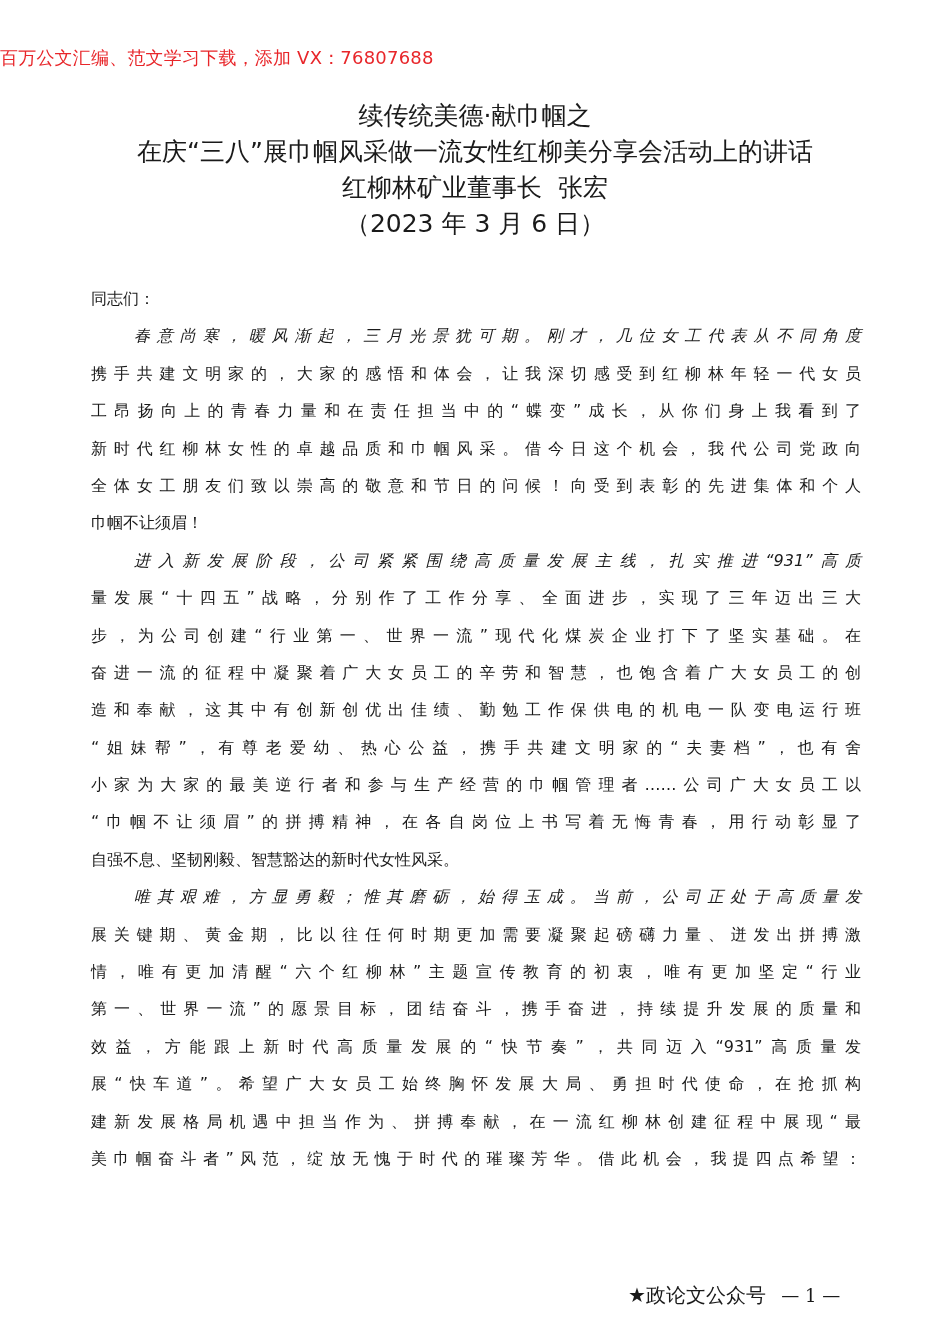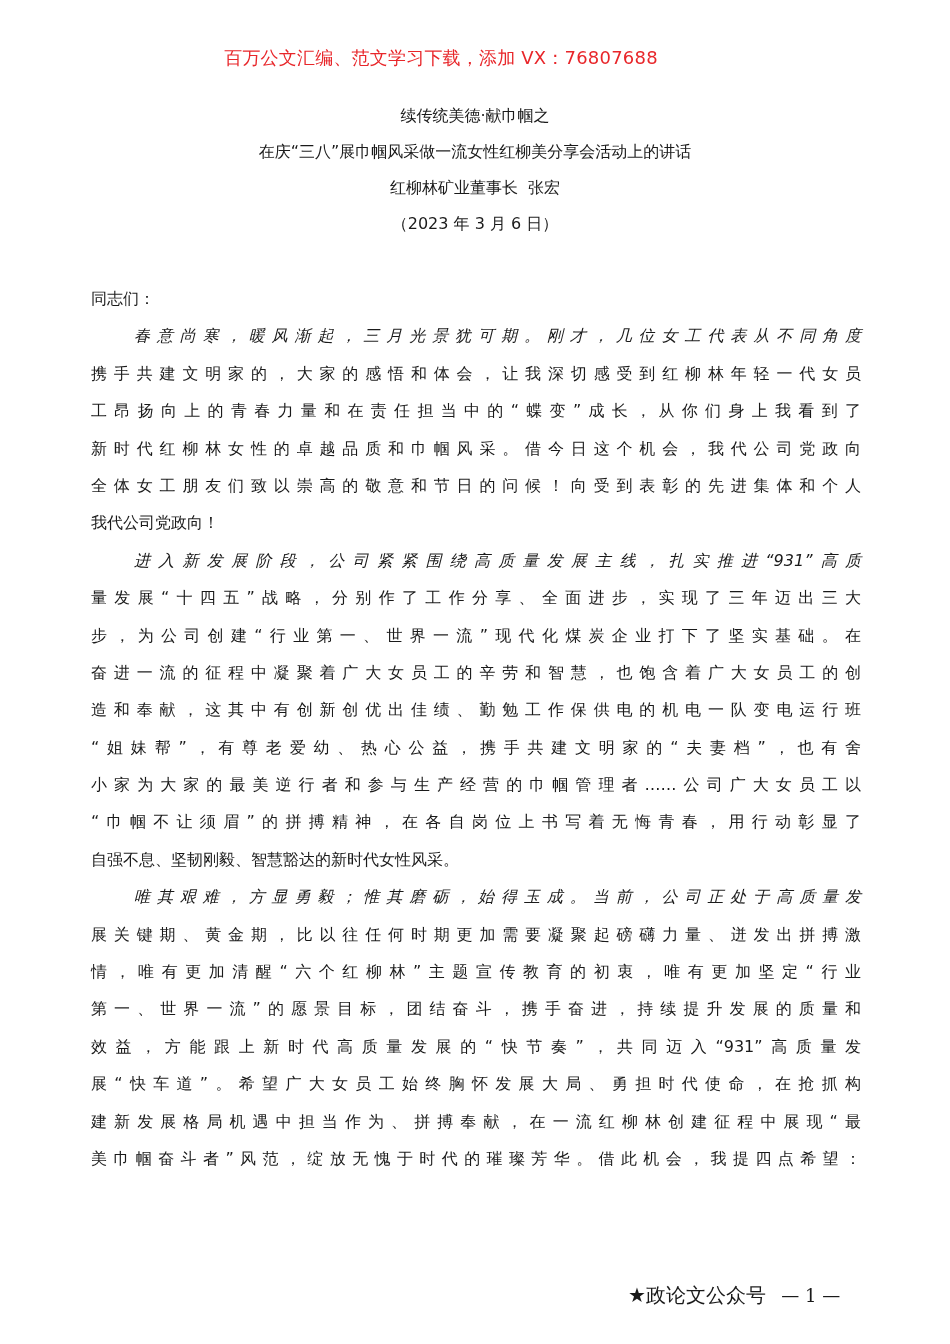--- a/index.html
+++ b/index.html
@@ -1,21 +1,21 @@
 <!DOCTYPE html>
 <html><head>
   <meta charset="utf-8">
   <style>
     html, body { margin: 0; padding: 0; background: #ffffff; }
     body { width: 950px; height: 1344px; position: relative; overflow: hidden;
       font-family: "DejaVu Sans", "Liberation Sans", sans-serif; color: #1a1a1a; }
-    .watermark { position: absolute; top: 46px; left: 0; width: 882px; text-align: center;
+    .watermark { position: absolute; top: 46px; left: 0; width: 882px; text-align: left;
       font-size: 18px; color: #e8262a; letter-spacing: 0.2px; }
     .title-block { position: absolute; top: 98px; left: 0; width: 950px; text-align: center;
-      font-size: 16px; line-height: 36px; color: #1a1a1a; }
+      font-size: 25px; line-height: 36px; color: #1a1a1a; }
     .title-block div { white-space: nowrap; }
     .body { position: absolute; top: 280px; left: 91px; width: 770px; font-size: 16px; line-height: 37.4px; }
     .line { white-space: nowrap; height: 37.4px; text-align: justify; text-align-last: justify; }
     .line.last { text-align-last: left; }
     .line.indent { padding-left: 43px; font-style: italic; }
     .footer { position: absolute; top: 1282px; left: 628px; font-family: "DejaVu Serif", "Liberation Serif", serif;
       font-size: 17px; color: #1a1a1a; white-space: nowrap; }
     .footer .src { font-family: "DejaVu Sans", sans-serif; font-size: 20px; }
     .footer .pg { margin-left: 10px; font-size: 18px; }
   </style>
@@ -33,21 +33,21 @@
 
 <div class="body">
   <div class="line last">同志们：</div>
 
   <div>
     <div class="line indent">春意尚寒，暖风渐起，三月光景犹可期。刚才，几位女工代表从不同角度</div>
     <div class="line">携手共建文明家的，大家的感悟和体会，让我深切感受到红柳林年轻一代女员</div>
     <div class="line">工昂扬向上的青春力量和在责任担当中的“蝶变”成长，从你们身上我看到了</div>
     <div class="line">新时代红柳林女性的卓越品质和巾帼风采。借今日这个机会，我代公司党政向</div>
     <div class="line">全体女工朋友们致以崇高的敬意和节日的问候！向受到表彰的先进集体和个人</div>
-    <div class="line last">我代公司党政向！</div>
+    <div class="line last">巾帼不让须眉！</div>
   </div>
 
   <div>
     <div class="line indent">进入新发展阶段，公司紧紧围绕高质量发展主线，扎实推进“931”高质</div>
     <div class="line">量发展“十四五”战略，分别作了工作分享、全面进步，实现了三年迈出三大</div>
     <div class="line">步，为公司创建“行业第一、世界一流”现代化煤炭企业打下了坚实基础。在</div>
     <div class="line">奋进一流的征程中凝聚着广大女员工的辛劳和智慧，也饱含着广大女员工的创</div>
     <div class="line">造和奉献，这其中有创新创优出佳绩、勤勉工作保供电的机电一队变电运行班</div>
     <div class="line">“姐妹帮”，有尊老爱幼、热心公益，携手共建文明家的“夫妻档”，也有舍</div>
     <div class="line">小家为大家的最美逆行者和参与生产经营的巾帼管理者……公司广大女员工以</div>

